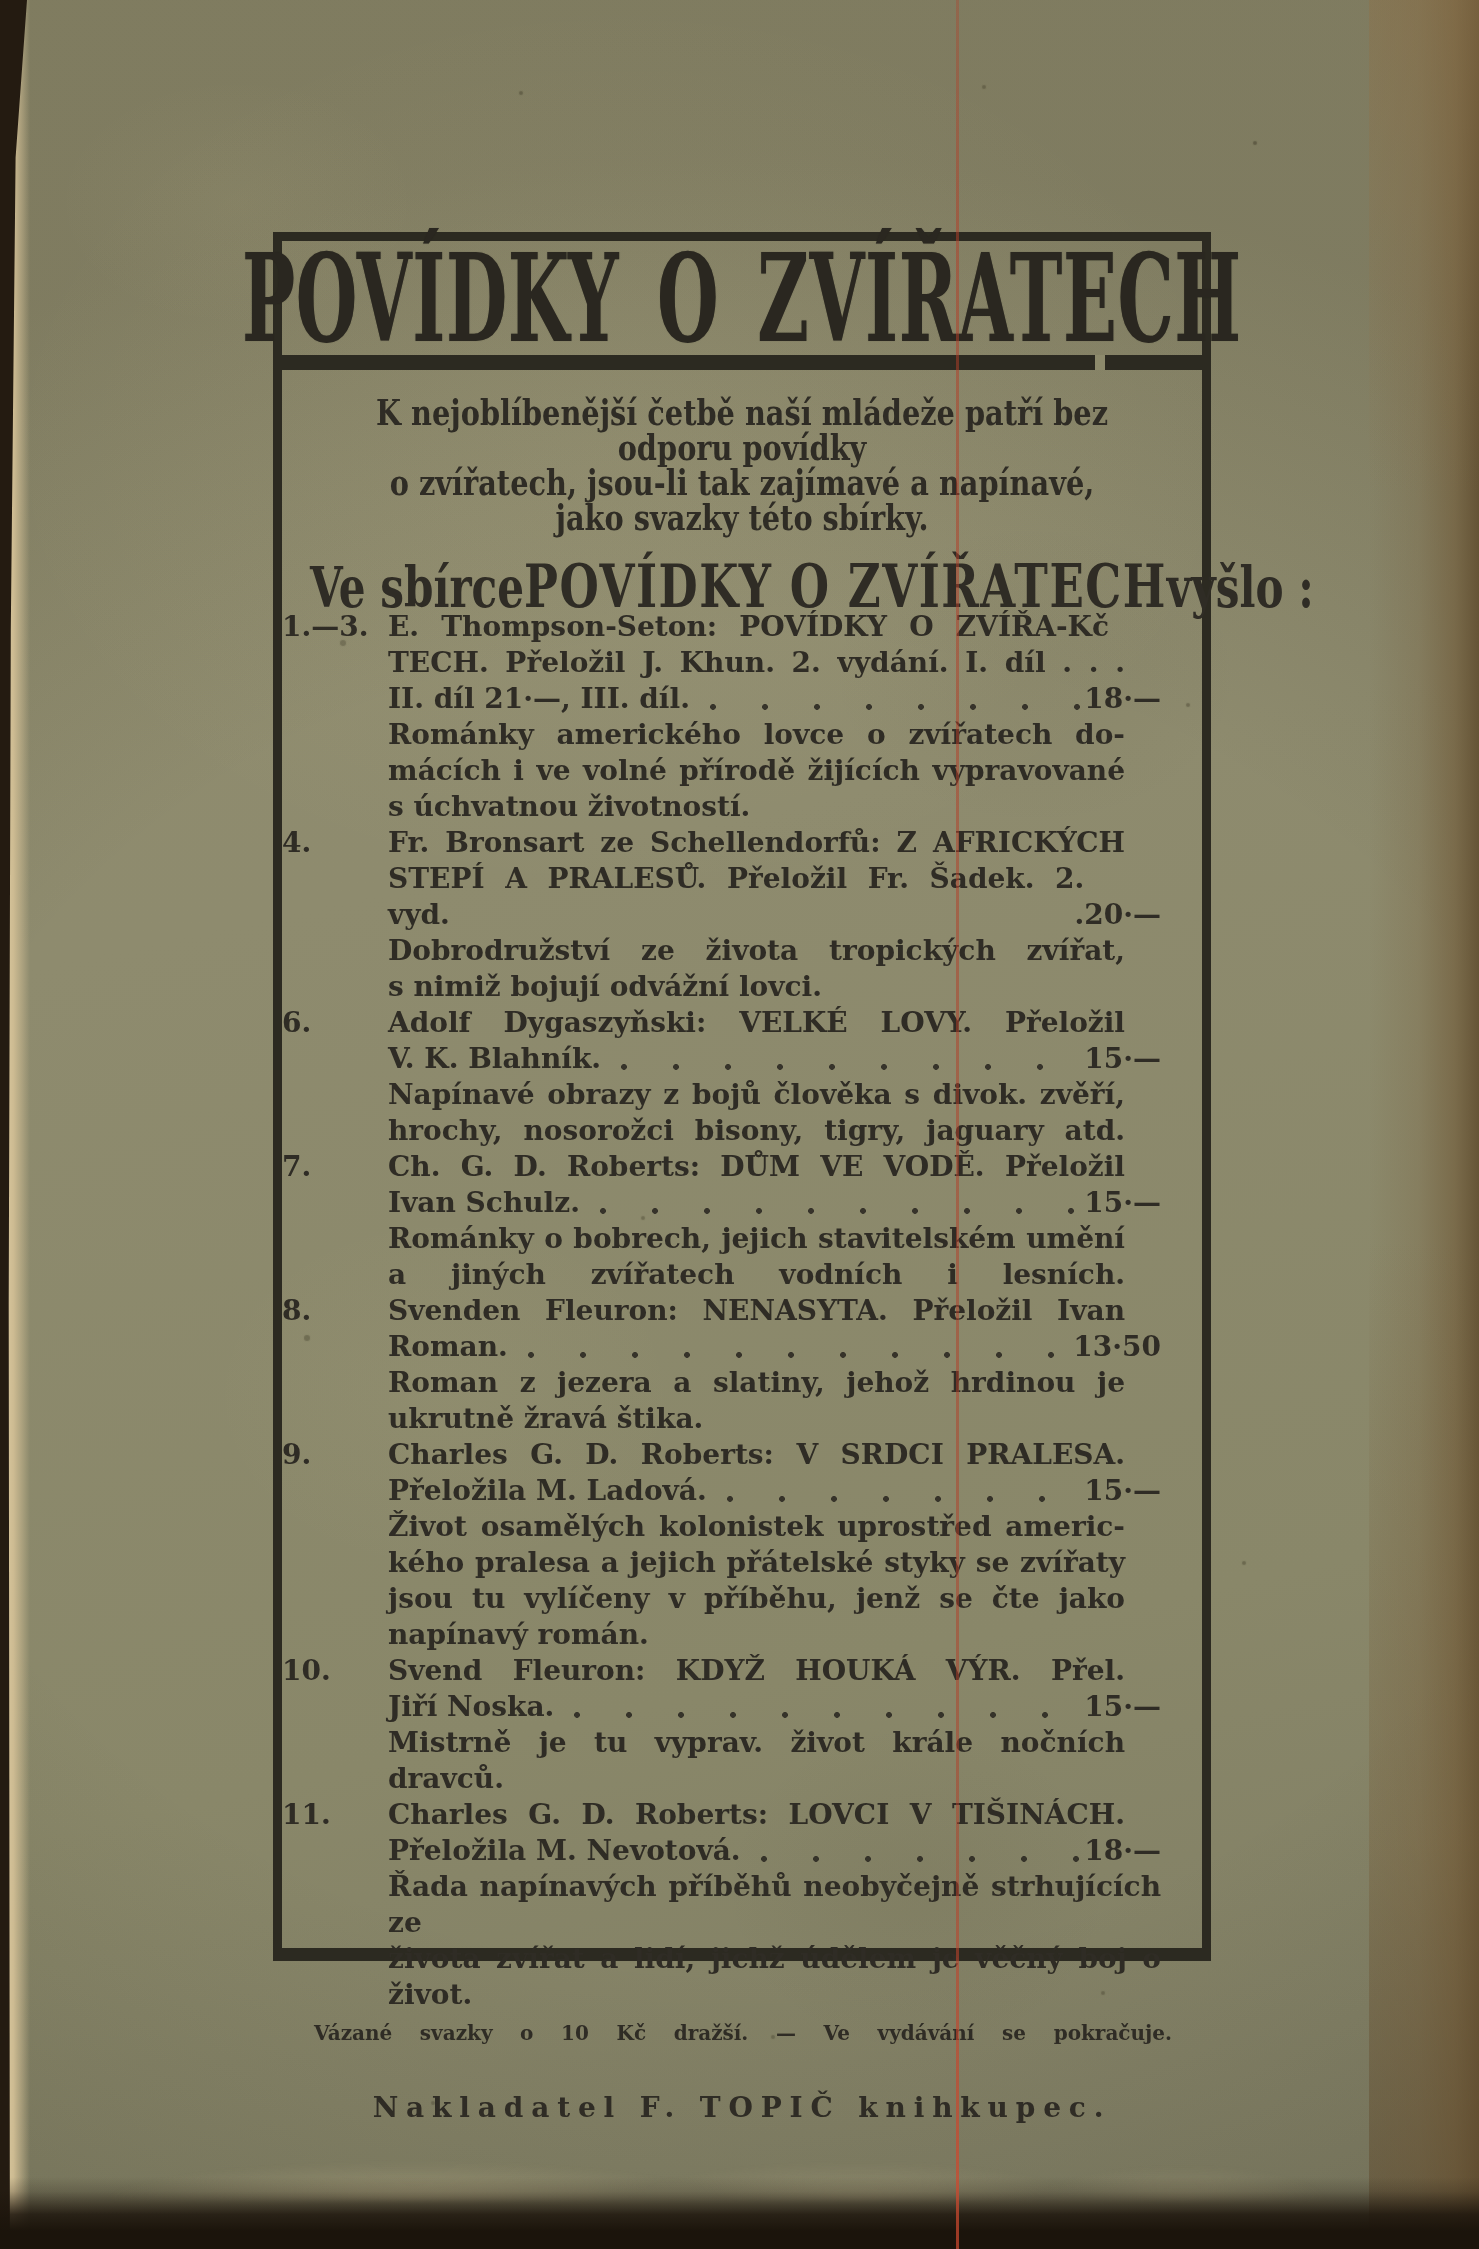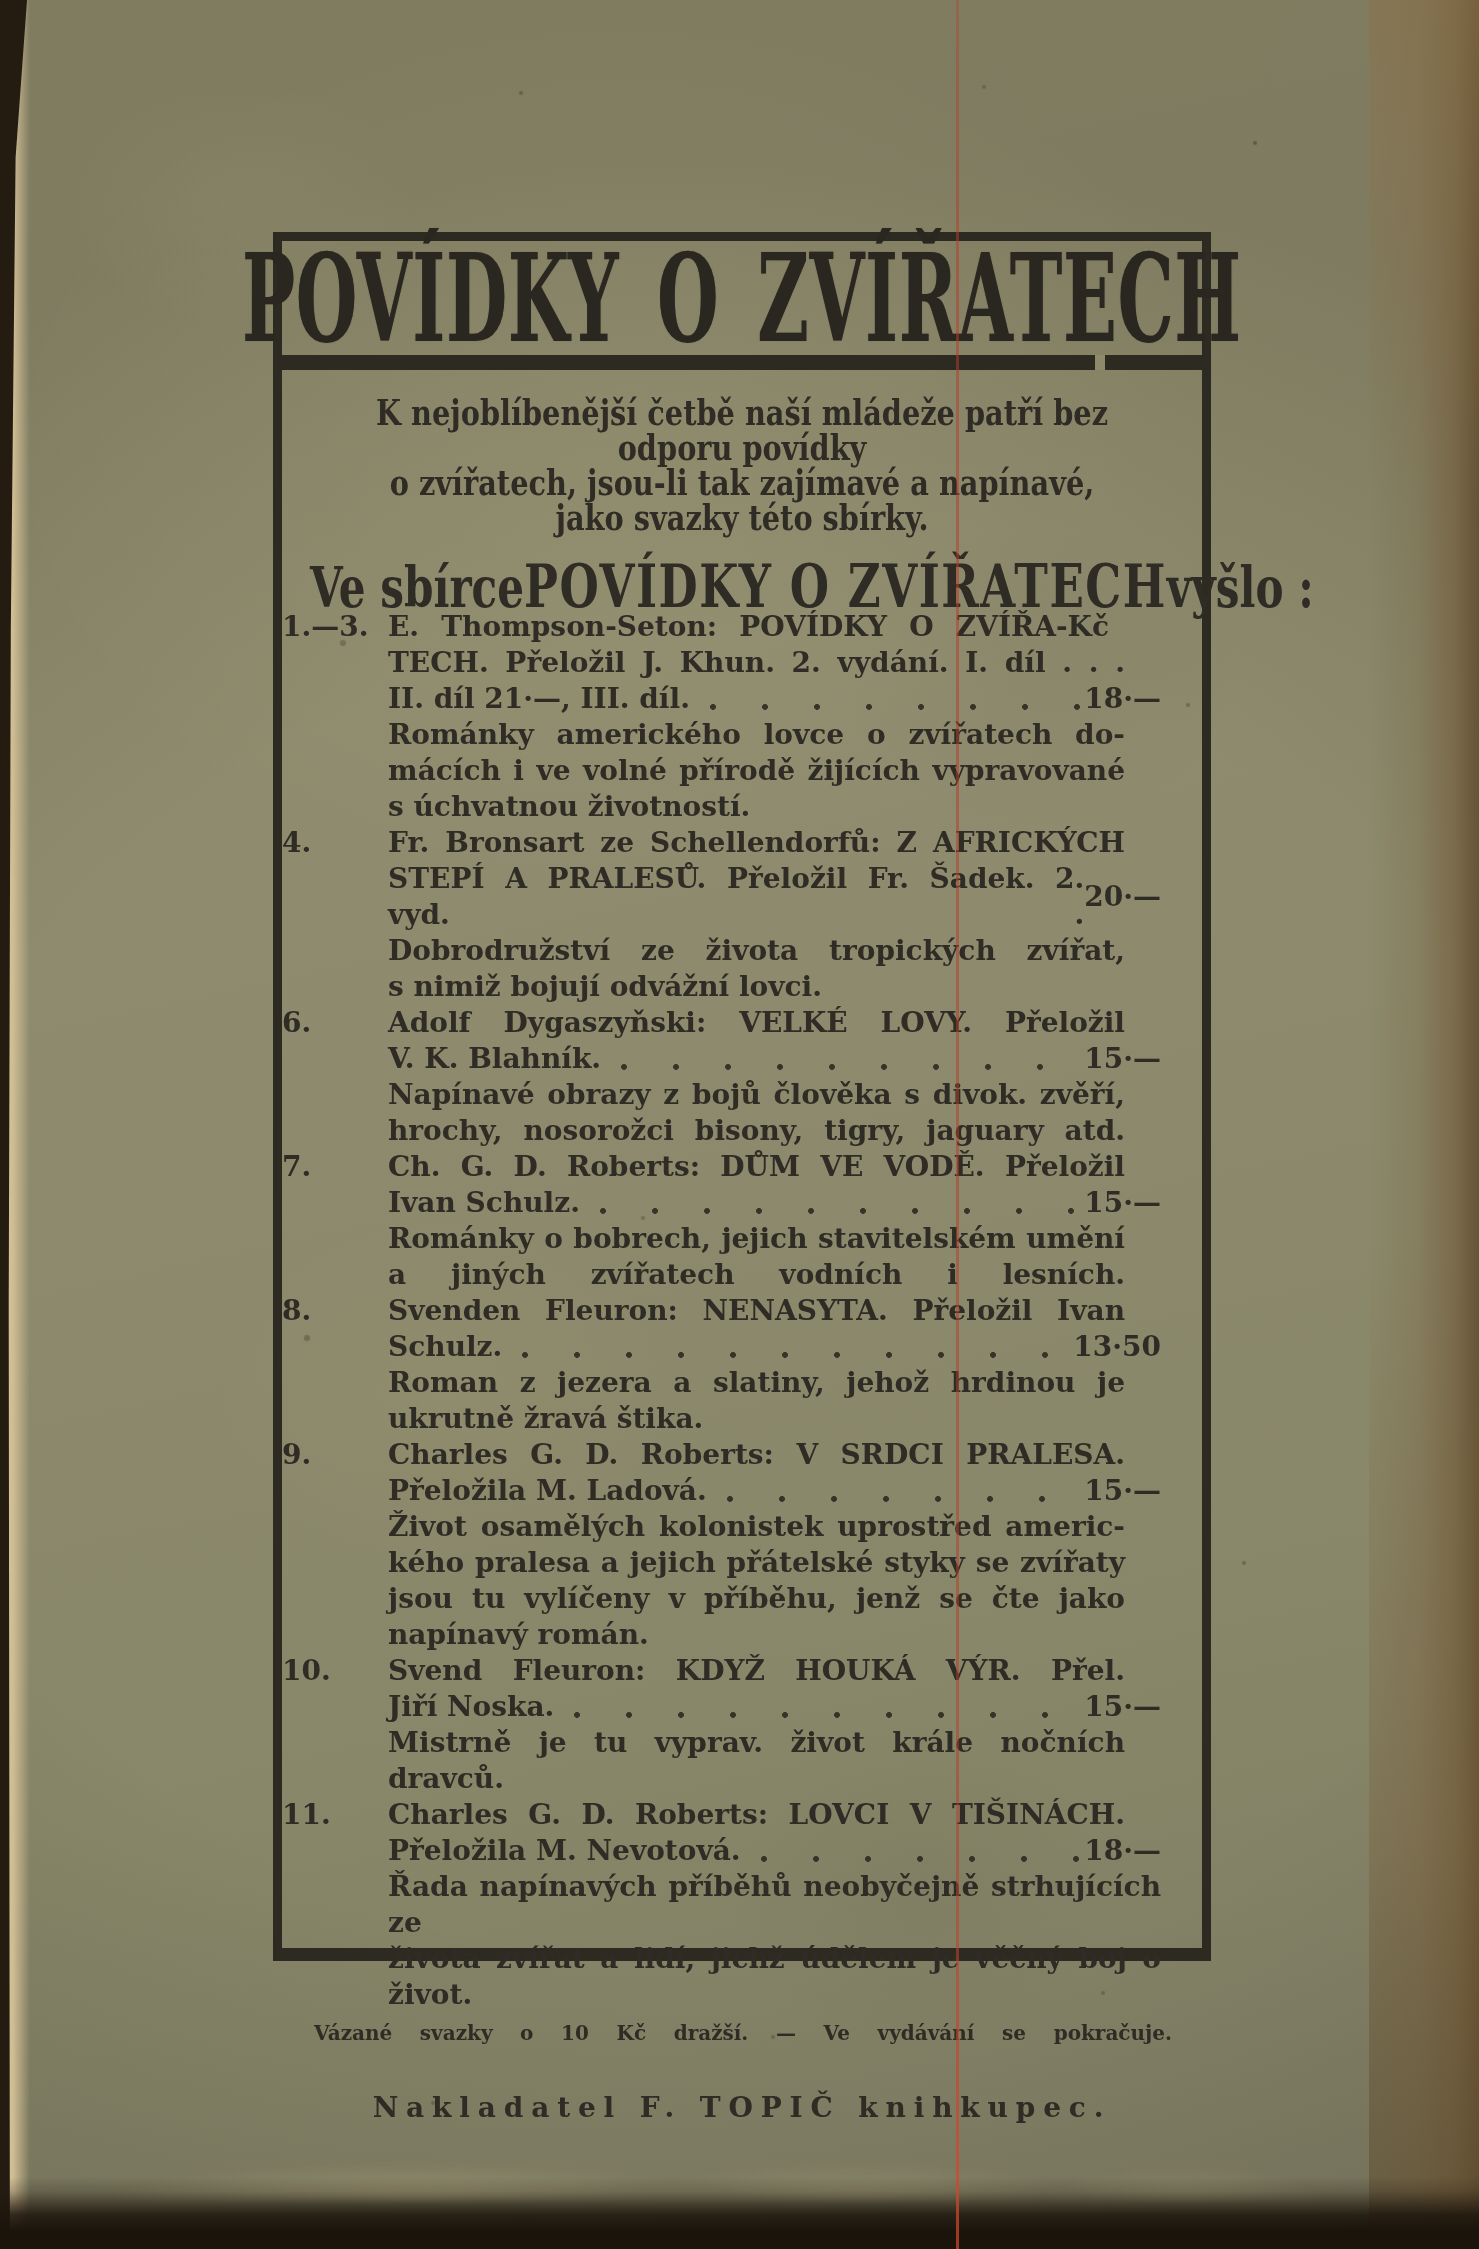--- a/index.html
+++ b/index.html
@@ -57,21 +57,21 @@
   .heading-inner{width:1270px;transform:scaleX(.752);transform-origin:0 0;
     display:flex;justify-content:space-between;align-items:baseline;white-space:nowrap;}
   .heading .prefix{font-size:56px;}
   .heading .series{font-size:60px;letter-spacing:2px;}
   .heading .suffix{font-size:56px;}
 
   .list{margin:8px 41px 0 24px;font-size:28px;line-height:36px;}
   .item{position:relative;padding-left:82px;}
   .num{position:absolute;left:-24px;top:0;width:78px;white-space:nowrap;}
   .line.just{max-width:737px;text-align:justify;text-align-last:justify;}
-  .line.priced{display:flex;align-items:center;}
+  .line.priced{display:flex;align-items:flex-end;}
   .lt{white-space:nowrap;}
   .lt.spread{flex:1 1 auto;max-width:737px;white-space:normal;text-align:justify;text-align-last:justify;}
   .leader{flex:1 1 auto;align-self:stretch;margin:0 4px 0 16px;
     background-image:radial-gradient(circle at 7px 72%, rgba(45,42,35,.9) 2.6px, transparent 3.2px);
     background-size:52px 36px;background-repeat:repeat-x;}
   .price{margin-left:auto;white-space:nowrap;}
   .price.kc{padding-right:52px;}
   .desc{max-width:737px;text-align:justify;text-align-last:justify;}
   .desc.last{text-align-last:left;}
   .desc.wide{max-width:884px;}
@@ -166,21 +166,21 @@
           </div>
           <div class="desc">Románky o bobrech, jejich stavitelském umění</div>
           <div class="desc last jl">a jiných zvířatech vodních  i lesních.</div>
         </div>
       </div>
       <div class="item">
         <div class="num">8.</div>
         <div class="lines">
           <div class="line just">Svenden Fleuron: NENASYTA. Přeložil Ivan</div>
           <div class="line priced">
-            <span class="lt">Schulz.</span>
+            <span class="lt">Roman.</span>
             <span class="leader"></span>
             <span class="price">13·50</span>
           </div>
           <div class="desc">Roman z jezera a slatiny, jehož hrdinou je</div>
           <div class="desc last">ukrutně žravá štika.</div>
         </div>
       </div>
       <div class="item">
         <div class="num">9.</div>
         <div class="lines">

